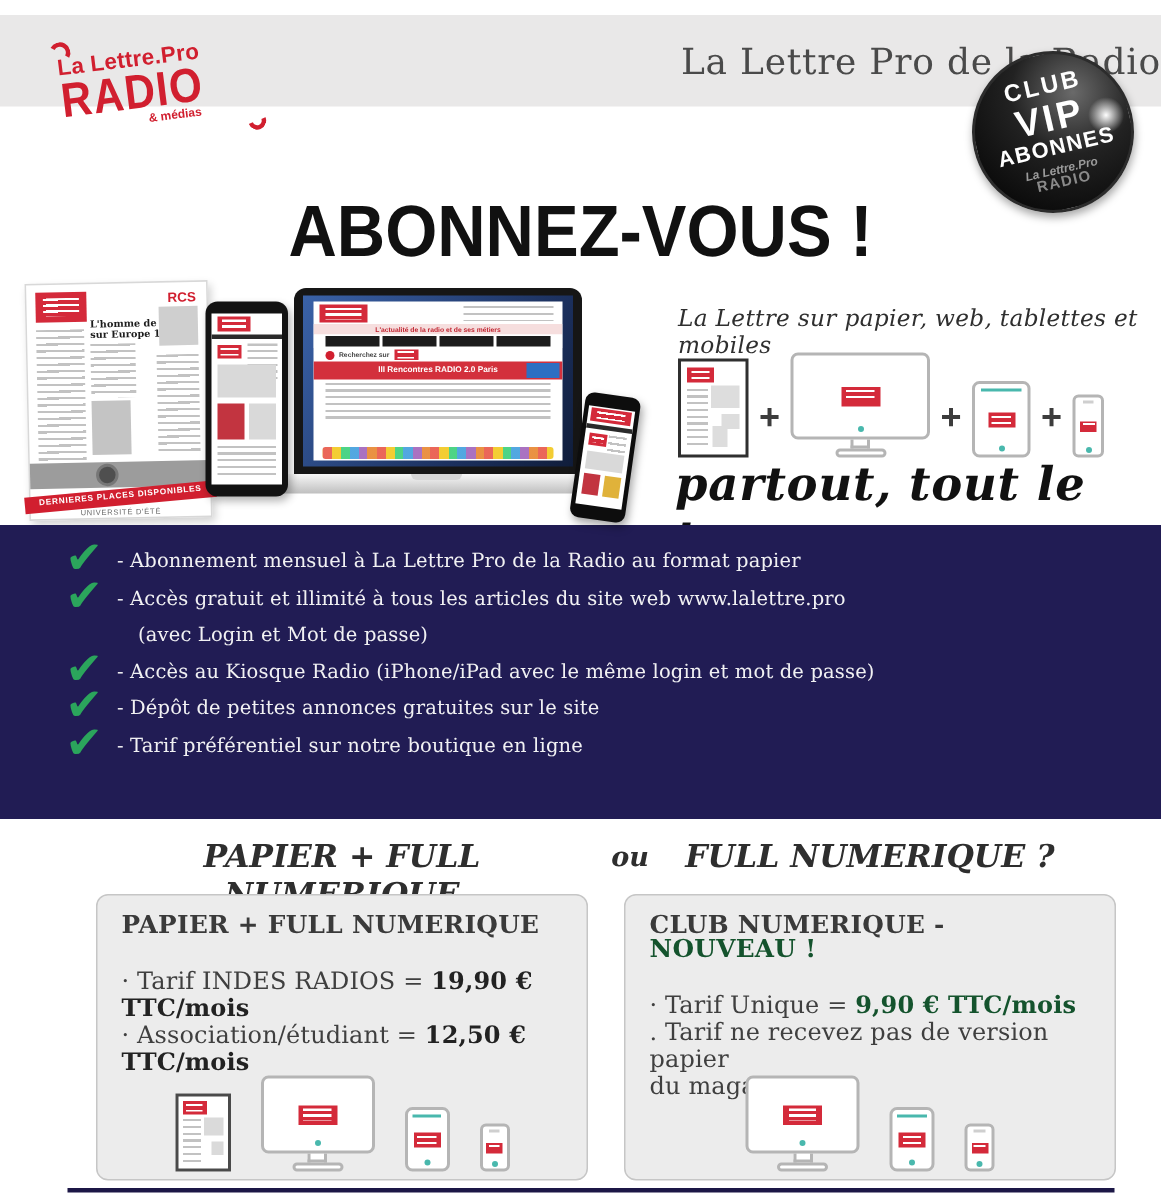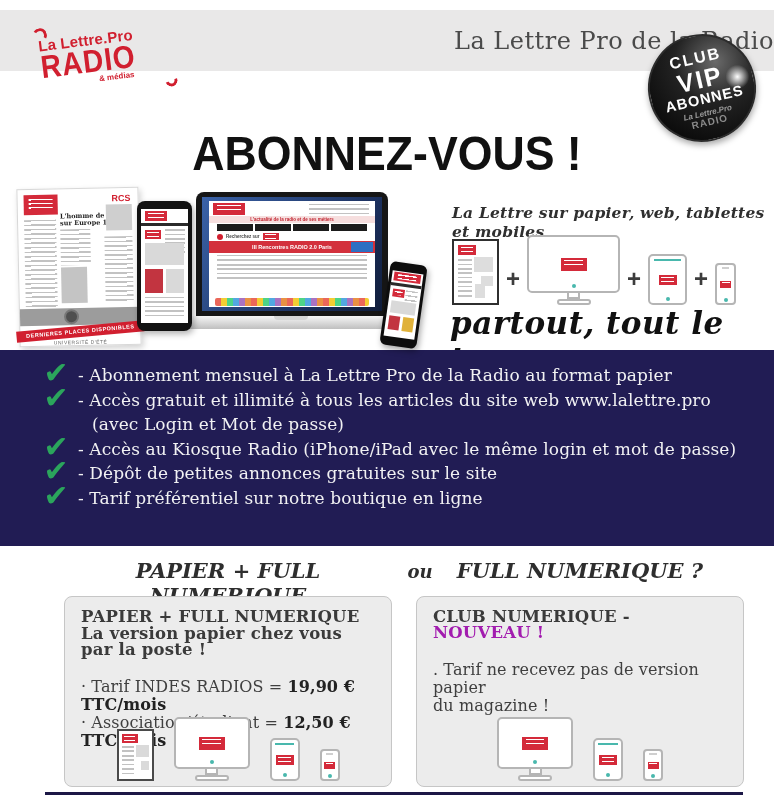--- a/index.html
+++ b/index.html
@@ -92,21 +92,21 @@
                    background:linear-gradient(#f7f7f7,#bfbfbf); border-radius:3px 3px 12px 12px; z-index:2; }
   .c-laptop-base::after { content:""; position:absolute; left:50%; top:0; width:34px; height:4px;
                           transform:translateX(-50%); background:#d6d6d6; border-radius:0 0 6px 6px; }
 
   .c-phone { position:absolute; left:385px; top:80px; width:37px; height:84px; background:#0d0d0d;
              border-radius:6px; padding:9px 3px; transform:rotate(8deg); z-index:4;
              box-shadow:2px 3px 6px rgba(0,0,0,.35); }
   .c-phone .scr { width:100%; height:100%; background:#fff; position:relative; overflow:hidden; }
 
   
-  .hero-caption { position:absolute; left:452px; top:20px; font-size:15.5px; font-weight:bold;
+  .hero-caption { position:absolute; left:452px; top:20px; font-size:15.5px; font-weight:normal;
                   font-style:italic; color:#2f2f2f; letter-spacing:.2px; }
   .hero-icons { position:absolute; left:452px; top:52px; display:flex; align-items:flex-end; }
   .plus { font-family:"Liberation Sans",sans-serif; font-weight:bold; font-size:24px; color:#3c3c3c;
           margin:0 7px 12px; }
   .paper-icon { width:47px; height:66px; border:2px solid #2f2f2f; background:#fff; position:relative; }
   .paper-icon .lg { position:absolute; left:4px; top:4px; width:18px; height:10px; }
   .paper-icon .s1 { position:absolute; left:4px; top:18px; bottom:5px; width:14px; }
   .paper-icon .p1 { position:absolute; right:4px; top:16px; width:19px; height:15px; background:#ddd; }
   .paper-icon .p2 { position:absolute; right:4px; top:35px; width:12px; height:10px; background:#ddd; }
   .paper-icon .p3 { position:absolute; left:21px; bottom:5px; width:10px; height:14px; background:#ddd; }
@@ -136,39 +136,39 @@
 
   .hero-tagline { position:absolute; left:450px; top:122px; font-size:31px; font-weight:bold;
                   font-style:italic; color:#111; letter-spacing:.5px; }
 
   
   .benefits { position:absolute; left:0; top:350px; width:774px; height:196px; background:#211c54;
               padding:13px 28px 0 34px; }
   .ben-row { display:flex; align-items:flex-start; min-height:24.5px; }
   .chk { flex:0 0 44px; width:44px; text-align:center; color:#2ba55c; font-size:30px; line-height:21px;
          font-weight:bold; font-family:"DejaVu Sans",sans-serif; transform:translateY(-1px); }
-  .ben-text { font-size:17px; line-height:24.5px; color:#f1f1f3; letter-spacing:.1px; }
+  .ben-text { font-size:13px; line-height:24.5px; color:#f1f1f3; letter-spacing:.1px; }
   .ben-indent { padding-left:14px; }
 
   
   .price-head-left { position:absolute; left:64px; top:558px; width:328px; text-align:center;
                      font-size:21px; font-weight:bold; font-style:italic; color:#2e2e2e; }
   .price-head-or { position:absolute; left:398px; top:561px; width:44px; text-align:center;
                    font-size:18px; font-weight:bold; font-style:italic; color:#2e2e2e; }
   .price-head-right { position:absolute; left:416px; top:558px; width:328px; text-align:center;
                       font-size:21px; font-weight:bold; font-style:italic; color:#2e2e2e; }
   .pbox { position:absolute; top:596px; width:328px; height:191px; background:#ececec;
           border:1px solid #c6c6c6; border-radius:8px; padding:12px 16px 0; overflow:hidden; }
   .pbox-left { left:64px; }
   .pbox-right { left:416px; }
   .box-title { font-size:16.5px; font-weight:bold; color:#3a3a3a; line-height:16px; letter-spacing:.2px; }
   .box-sub { font-size:16.5px; font-weight:bold; color:#3a3a3a; line-height:16px; margin-top:1px; letter-spacing:.2px; }
   .price-lines { margin-top:20px; }
   .pline { font-size:16px; color:#3f3f3f; line-height:18px; letter-spacing:.1px; }
-  .red { color:#a21caf; font-weight:bold; }
+  .red { color:#14532d; font-weight:bold; }
   .val { color:#222; font-weight:bold; }
   .small { font-size:14px; font-weight:bold; color:#333; }
   .box-icons { position:absolute; left:0; right:0; bottom:5px; display:flex; justify-content:center;
                align-items:flex-end; gap:20px; }
   .box-mag { width:37px; height:52px; border:2px solid #4a4a4a; background:#fff; position:relative; }
   .box-mag .lg { position:absolute; left:3px; top:3px; width:16px; height:9px; }
   .box-mag .s1 { position:absolute; left:3px; top:15px; bottom:4px; width:12px; }
   .box-mag .p1 { position:absolute; right:3px; top:14px; width:13px; height:12px; background:#dadada; }
   .box-mag .p2 { position:absolute; right:3px; top:30px; width:8px; height:9px; background:#dadada; }
   .box-mon .mon-body { width:76px; height:52px; }
@@ -337,21 +337,20 @@
     <span class="ben-text">- Tarif préférentiel sur notre boutique en ligne</span>
   </div>
 </div>
 
 <div class="price-head-left">PAPIER + FULL NUMERIQUE</div>
 <div class="price-head-or">ou</div>
 <div class="price-head-right">FULL NUMERIQUE ?</div>
 
 <div class="pbox pbox-left">
   <div class="box-title">PAPIER + FULL NUMERIQUE</div>
-  <div class="box-sub">La version papier chez vous par la poste !</div>
   <div class="price-lines">
     <div class="pline"><span>· Tarif INDES RADIOS = </span><span class="val">19,90 € TTC/mois</span></div>
     <div class="pline"><span>· Association/étudiant = </span><span class="val">12,50 € TTC/mois</span></div>
   </div>
   <div class="box-icons">
     <div class="box-mag">
       <div class="lg minilogo"></div>
       <div class="s1 stripes"></div>
       <div class="p1"></div>
       <div class="p2"></div>
@@ -369,20 +368,21 @@
     </div>
     <div class="pho-icon box-pho">
       <div class="minilogo mlg-xxs"></div>
     </div>
   </div>
 </div>
 
 <div class="pbox pbox-right">
   <div class="box-title"><span>CLUB NUMERIQUE - </span><span class="red">NOUVEAU !</span></div>
   <div class="price-lines">
+    <div class="pline"><span>· Tarif Unique = </span><span class="red">9,90 € TTC/mois</span></div>
     <div class="pline">. Tarif ne recevez pas de version papier</div>
     <div class="pline">du magazine !</div>
   </div>
   <div class="box-icons">
     <div class="mon-wrap box-mon">
       <div class="mon-body">
           <div class="minilogo mlg-sm"></div>
           <div class="mon-dot"></div>
         </div>
       <div class="mon-neck"></div>

